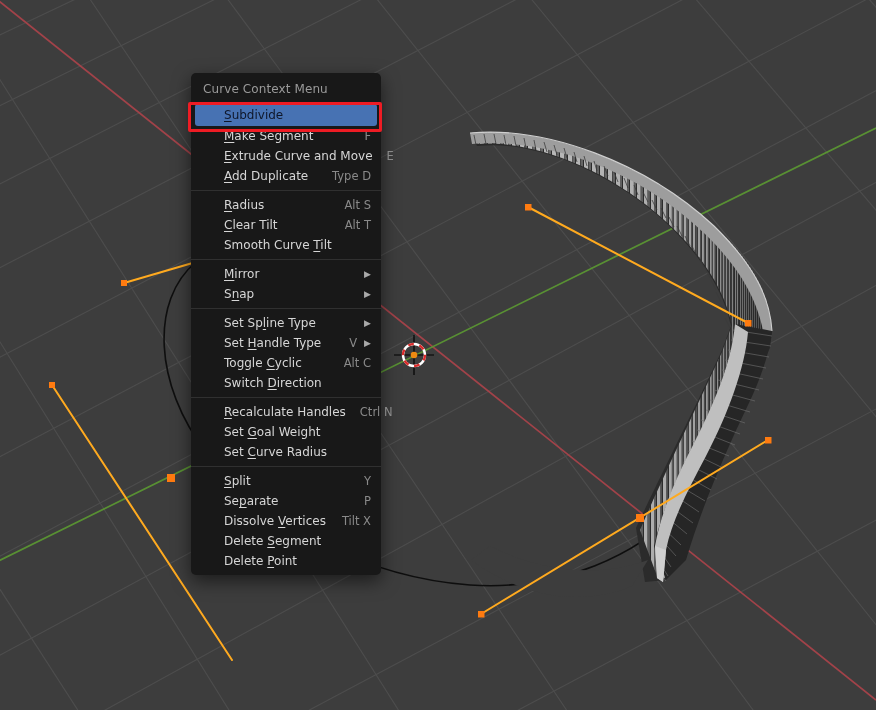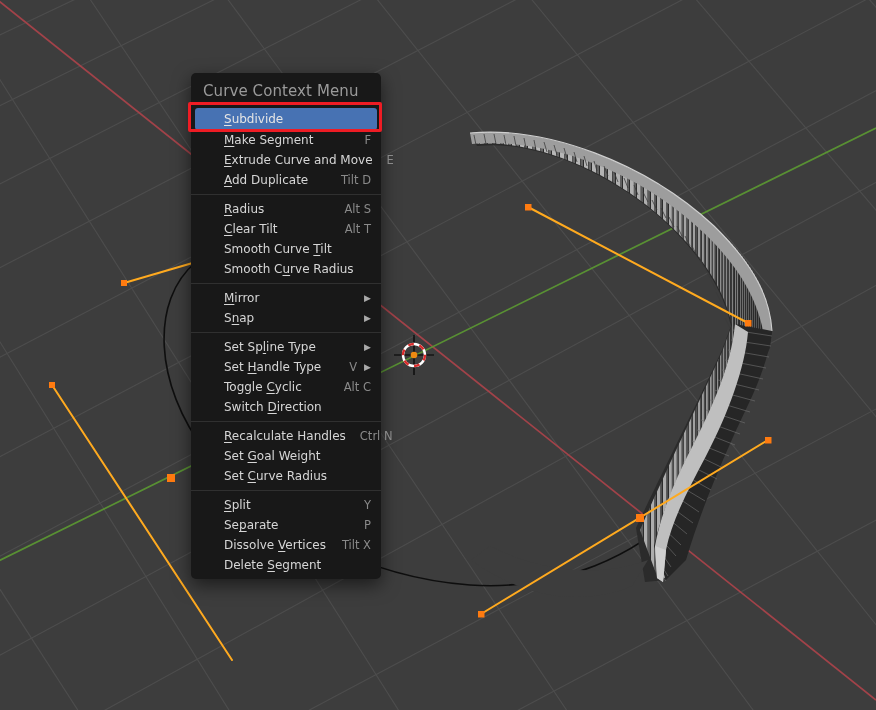--- a/index.html
+++ b/index.html
@@ -19,21 +19,21 @@
     width:190px;
     background:#181818;
     border-radius:5px;
     box-shadow:0 6px 18px rgba(0,0,0,.55);
     padding:0 0 4px 0;
     z-index:40;
     user-select:none;
   }
   #ctx-title{
     color:#9a9a9a;
-    font-size:15px;
+    font-size:12px;
     padding:9px 0 8px 12px;
     letter-spacing:.1px;
   }
   .mi{
     position:relative;
     height:20px;
     display:flex;
     align-items:center;
     padding:0 10px 0 33px;
     color:#d6d6d6;
@@ -50,21 +50,21 @@
   .mi .arw{
     margin-left:auto;
     color:#a9a9a9;
     font-size:9px;
     line-height:1;
     padding-left:12px;
   }
   .mi .sc + .arw { margin-left:4px; padding-left:3px; }
   .mi.sel{
     background:#4772b3;
-    color:#e5e5e5;
+    color:#0f172a;
     border-radius:3px;
     margin:0 4px;
     padding-left:29px;
     height:22px;
   }
   .sep{ height:1px; background:#303030; margin:4px 0; }
 
   
   .ul{ text-decoration:underline; text-underline-offset:2px; }
 
@@ -404,36 +404,33 @@
         <div class="mi">
           <span class="lbl"><span class="ul">M</span>ake Segment</span>
           <span class="sc">F</span>
         </div>
         <div class="mi">
           <span class="lbl"><span class="ul">E</span>xtrude Curve and Move</span>
           <span class="sc">E</span>
         </div>
         <div class="mi">
           <span class="lbl"><span class="ul">A</span>dd Duplicate</span>
-          <span class="sc">Tilt D</span>
+          <span class="sc">Type D</span>
         </div>
         <div class="sep"></div>
         <div class="mi">
           <span class="lbl"><span class="ul">R</span>adius</span>
           <span class="sc">Alt S</span>
         </div>
         <div class="mi">
           <span class="lbl"><span class="ul">C</span>lear Tilt</span>
           <span class="sc">Alt T</span>
         </div>
         <div class="mi">
           <span class="lbl">Smooth Curve <span class="ul">T</span>ilt</span>
-        </div>
-        <div class="mi">
-          <span class="lbl">Smooth C<span class="ul">u</span>rve Radius</span>
         </div>
         <div class="sep"></div>
         <div class="mi">
           <span class="lbl"><span class="ul">M</span>irror</span>
           <span class="arw">▶</span>
         </div>
         <div class="mi">
           <span class="lbl">S<span class="ul">n</span>ap</span>
           <span class="arw">▶</span>
         </div>
@@ -474,18 +471,21 @@
           <span class="lbl">Se<span class="ul">p</span>arate</span>
           <span class="sc">P</span>
         </div>
         <div class="mi">
           <span class="lbl">Dissolve <span class="ul">V</span>ertices</span>
           <span class="sc">Tilt X</span>
         </div>
         <div class="mi">
           <span class="lbl">Delete <span class="ul">S</span>egment</span>
         </div>
+        <div class="mi">
+          <span class="lbl">Delete <span class="ul">P</span>oint</span>
+        </div>
       </div>
   </div>
 
   <div id="annot"></div>
 
 </div>
 
 </body></html>

